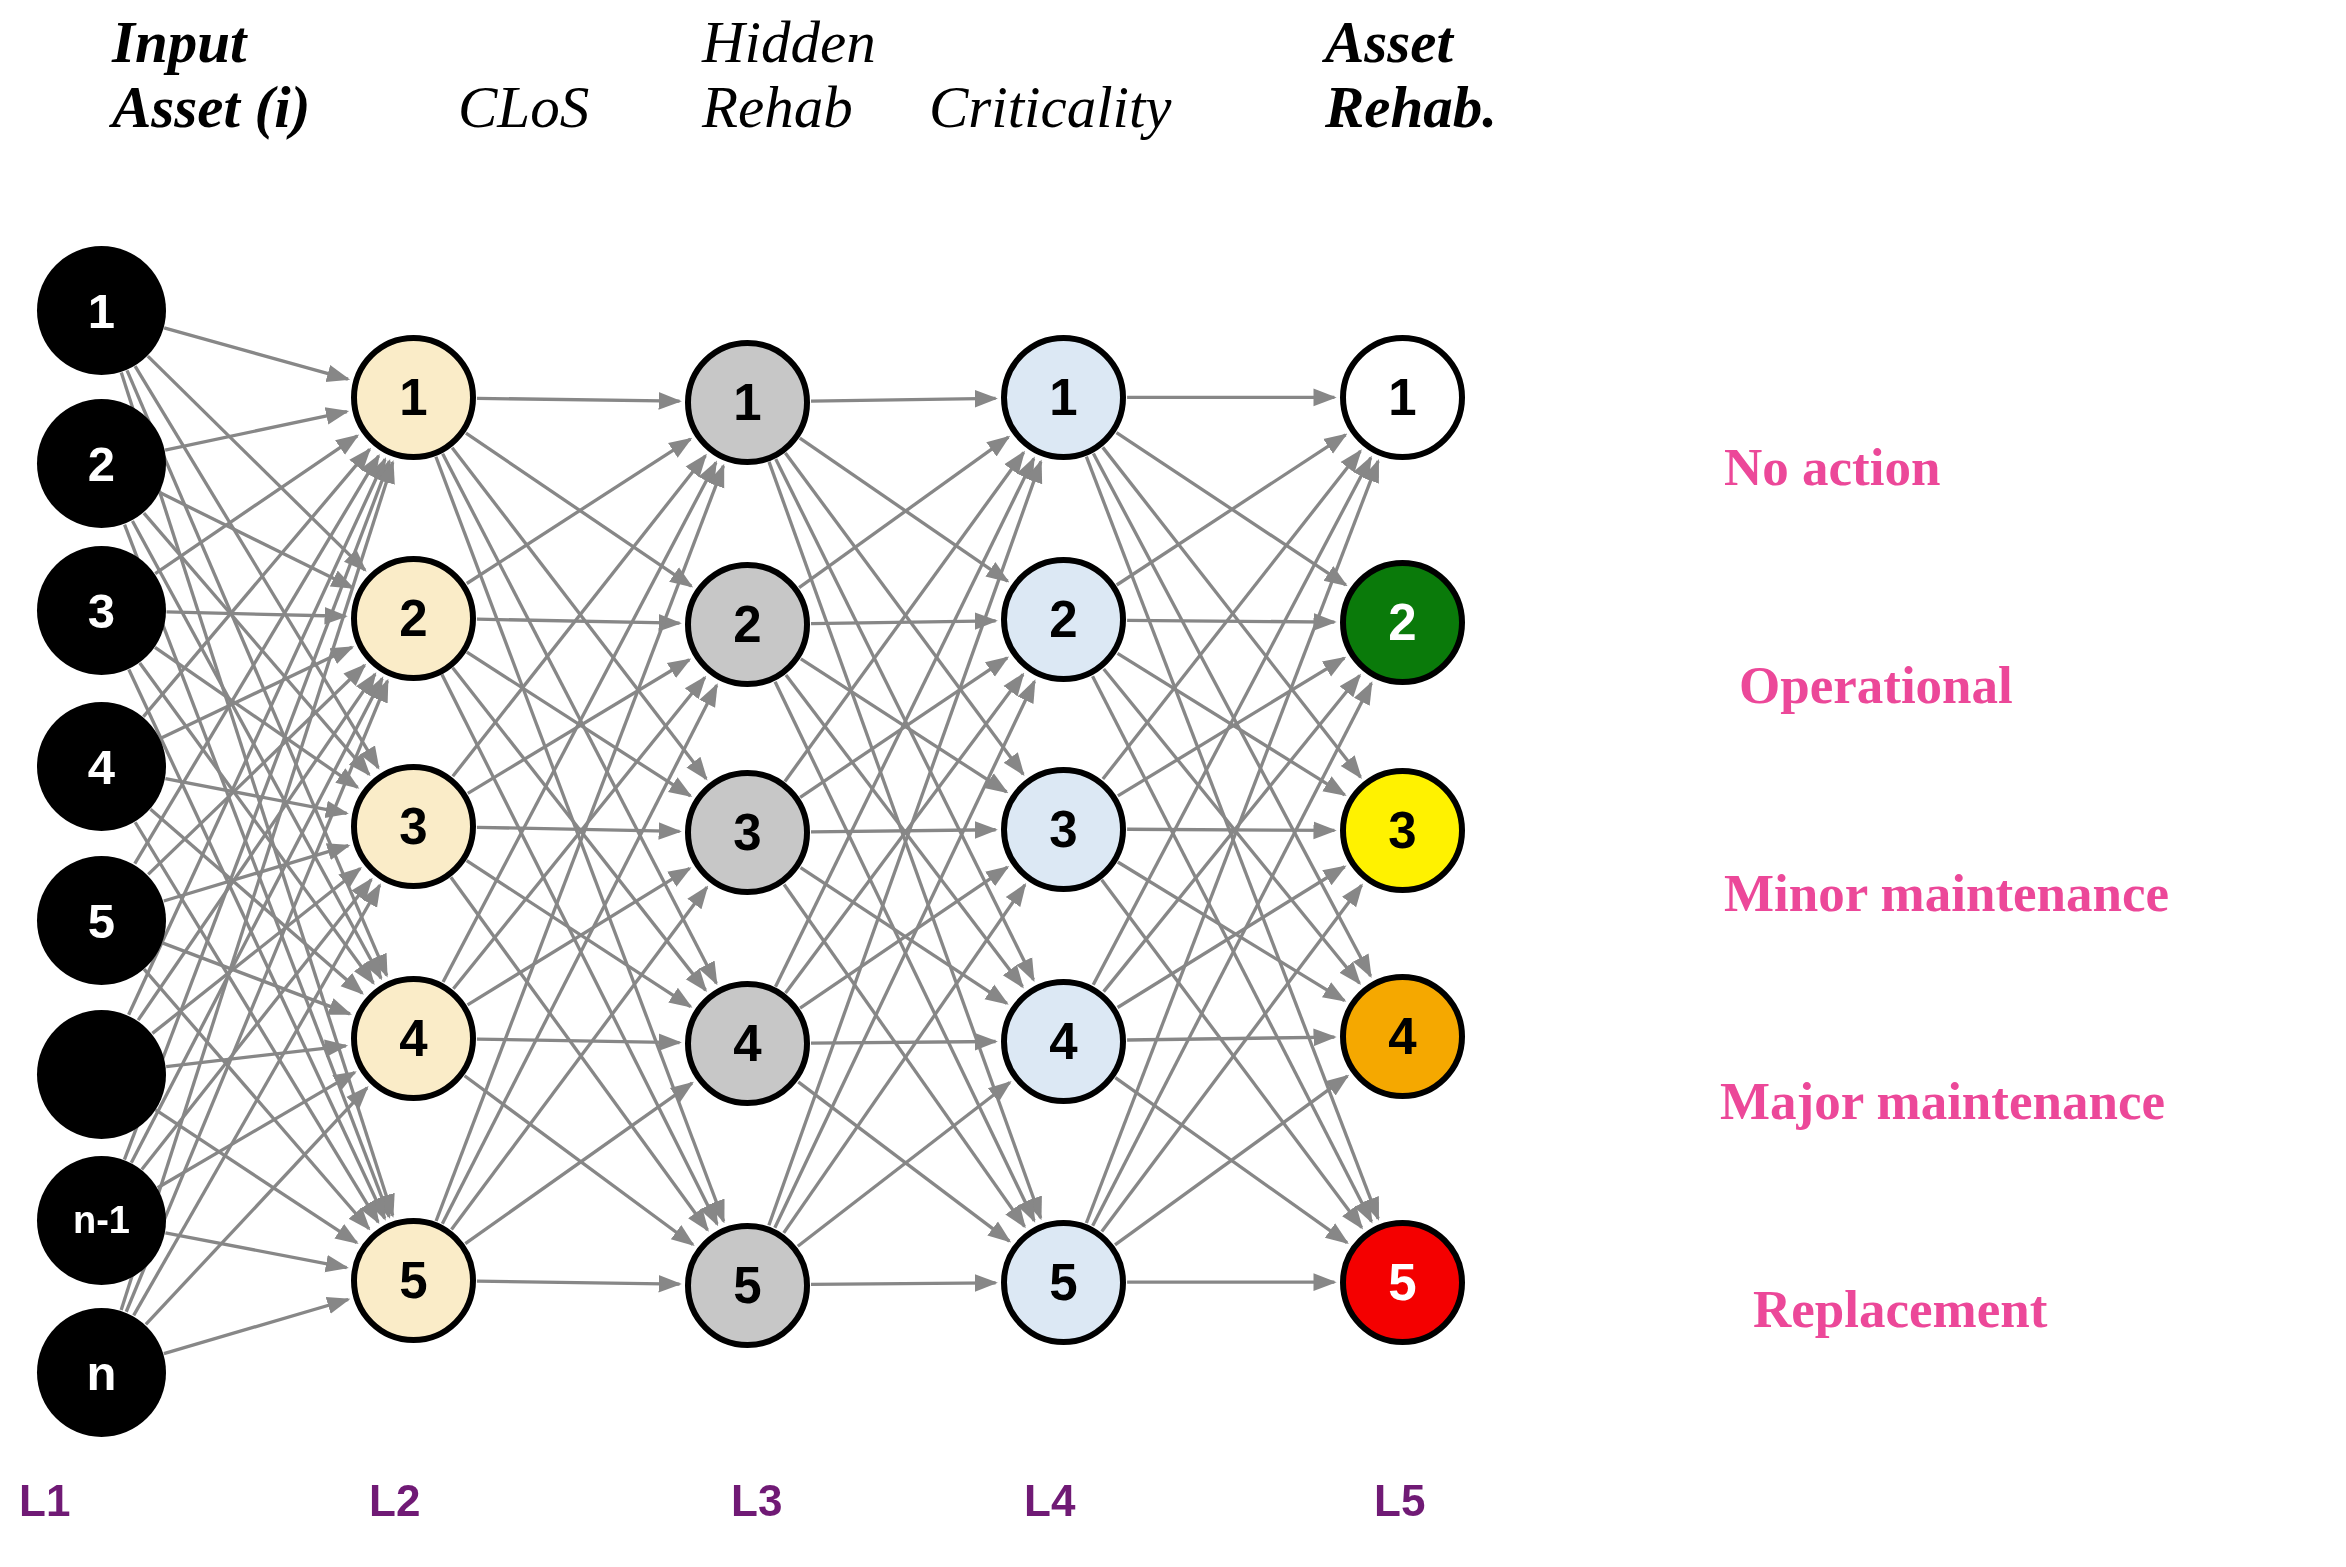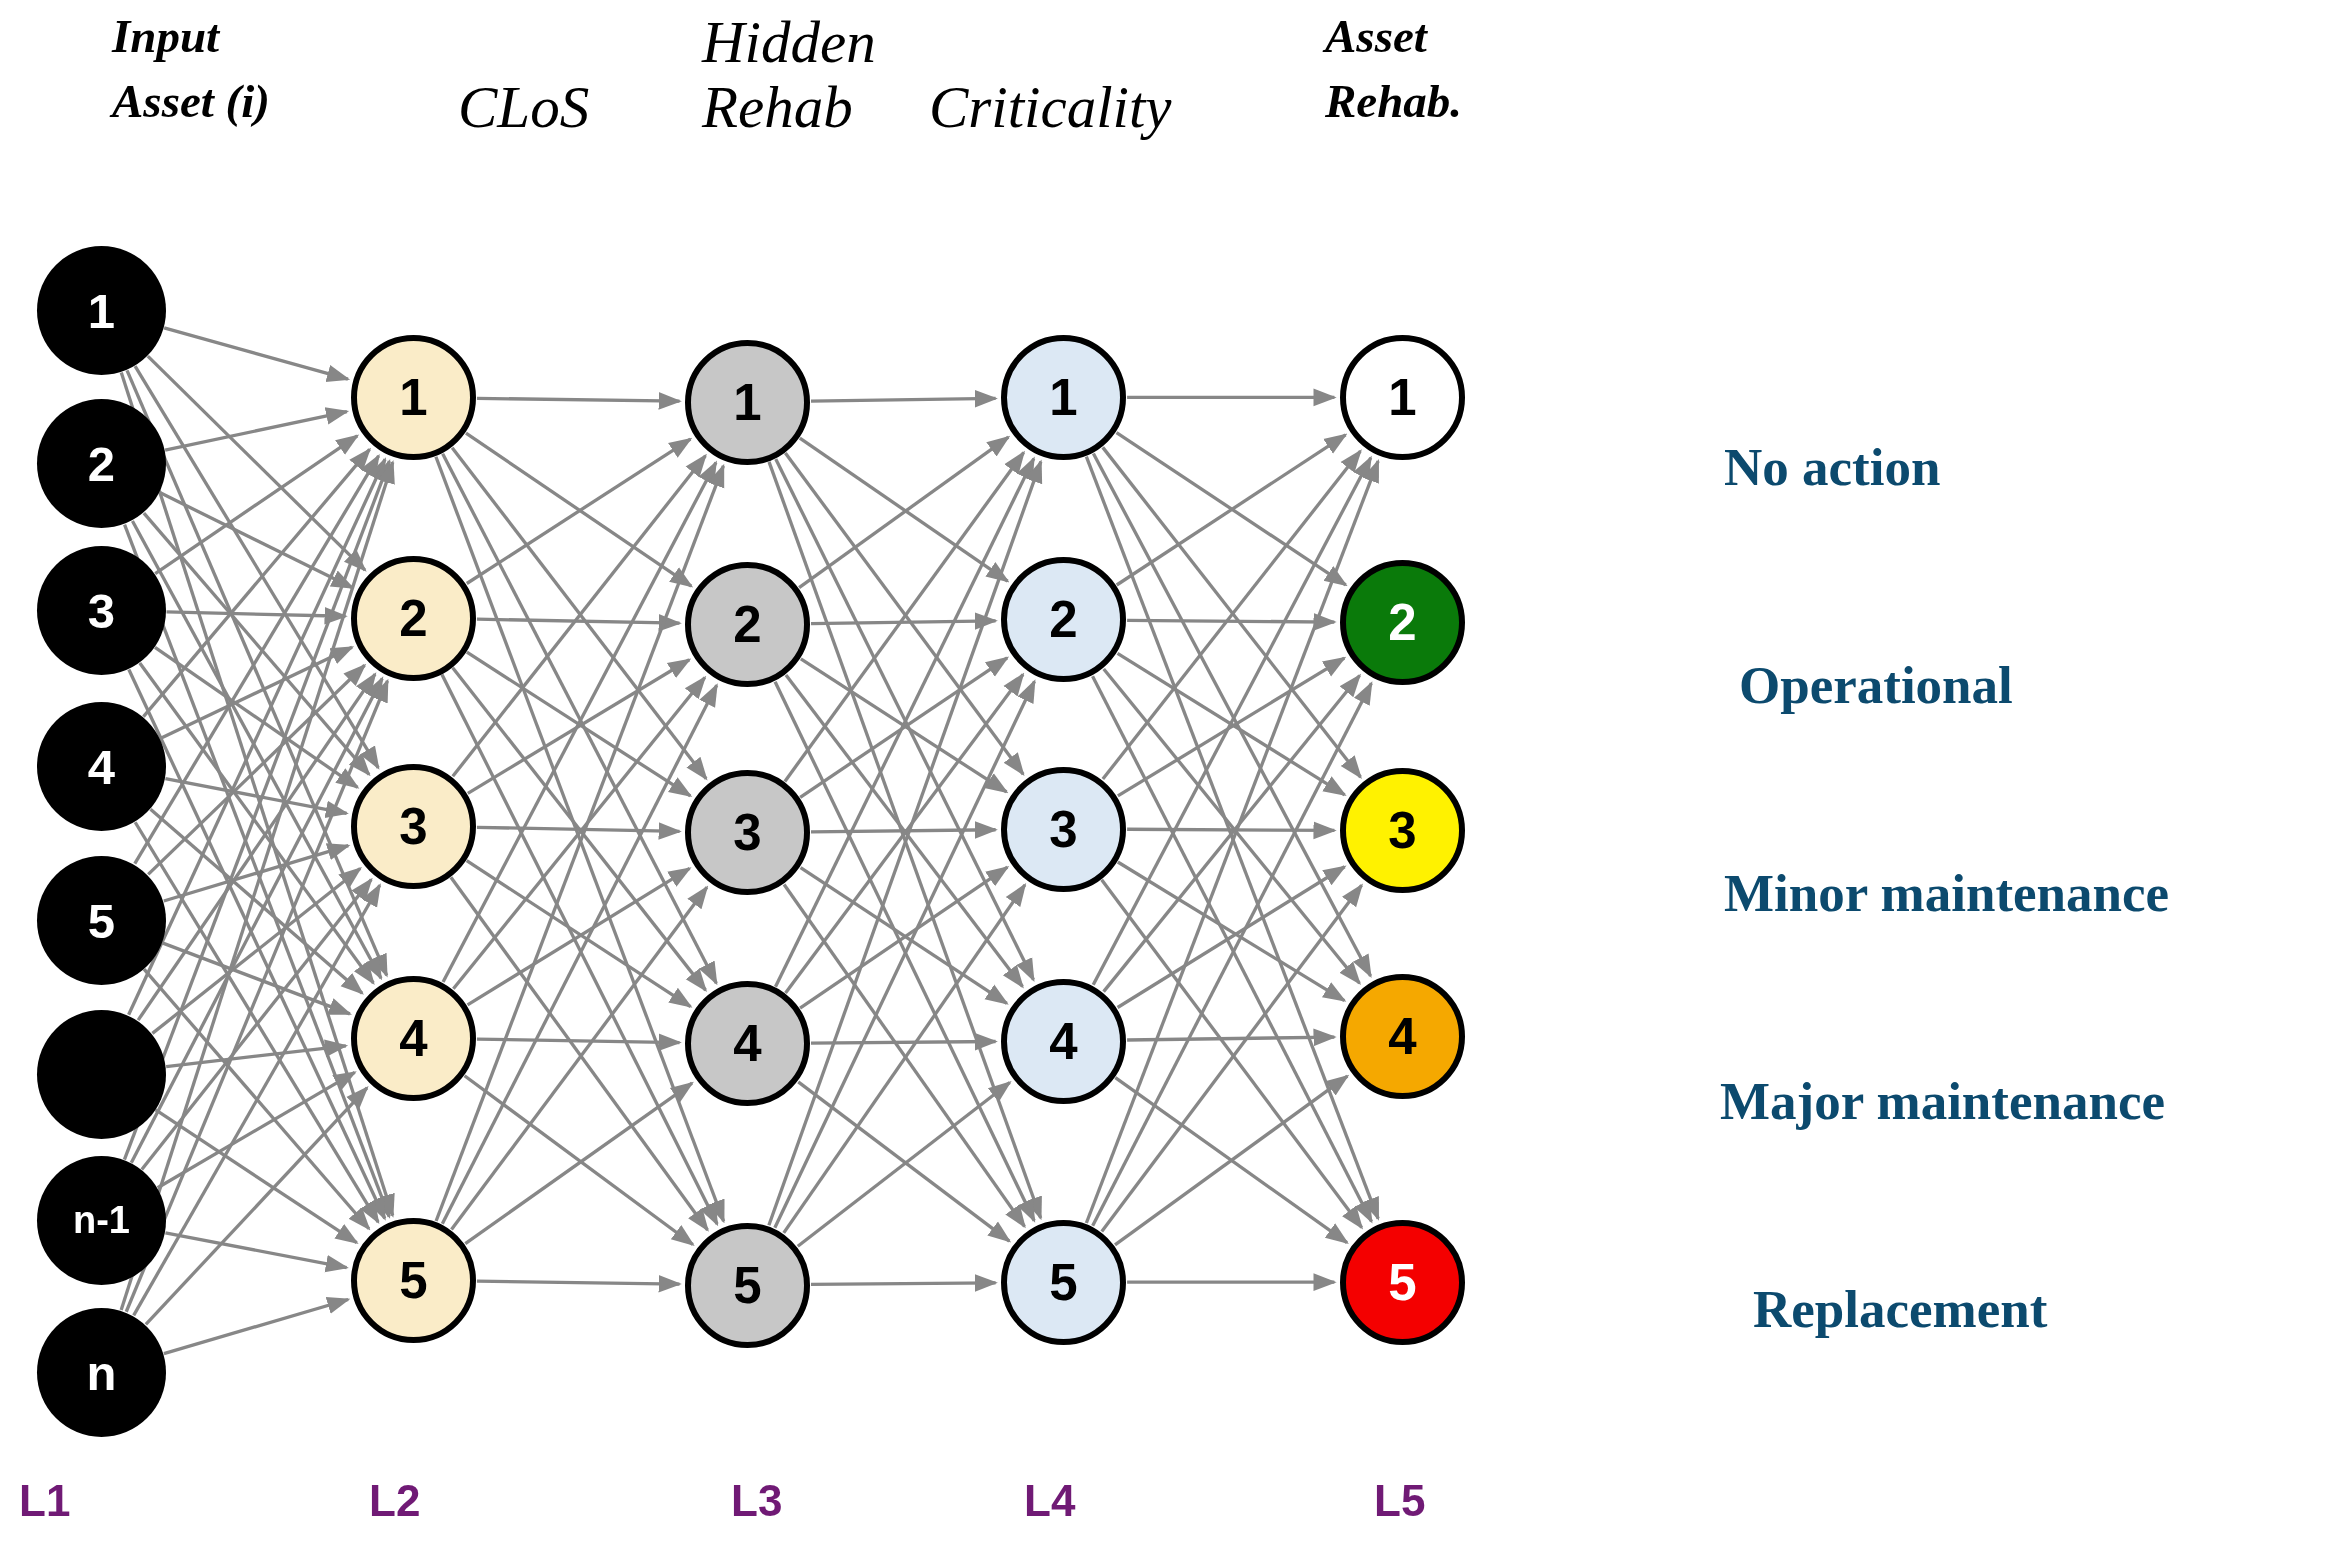--- a/index.html
+++ b/index.html
@@ -19,21 +19,21 @@
   
   .hdr {
     position: absolute;
     white-space: nowrap;
     color: #000000;
     line-height: 1.0;
   }
   .hdr-bold {
     font-weight: bold;
     font-style: italic;
-    font-size: 47px;
+    font-size: 59px;
   }
   .hdr-plain {
     font-weight: normal;
     font-style: italic;
     font-size: 59px;
   }
 
   
   .node {
     position: absolute;
@@ -67,21 +67,21 @@
     color: #701a75;
     white-space: nowrap;
   }
 
   
   .legend-item {
     position: absolute;
     font-family: "Liberation Serif", "DejaVu Serif", serif;
     font-weight: bold;
     font-size: 53px;
-    color: #0c4a6e;
+    color: #ec4899;
     white-space: nowrap;
     text-align: right;
   }
 
   
   #edges {
     position: absolute;
     left: 0;
     top: 0;
     width: 2346px;

